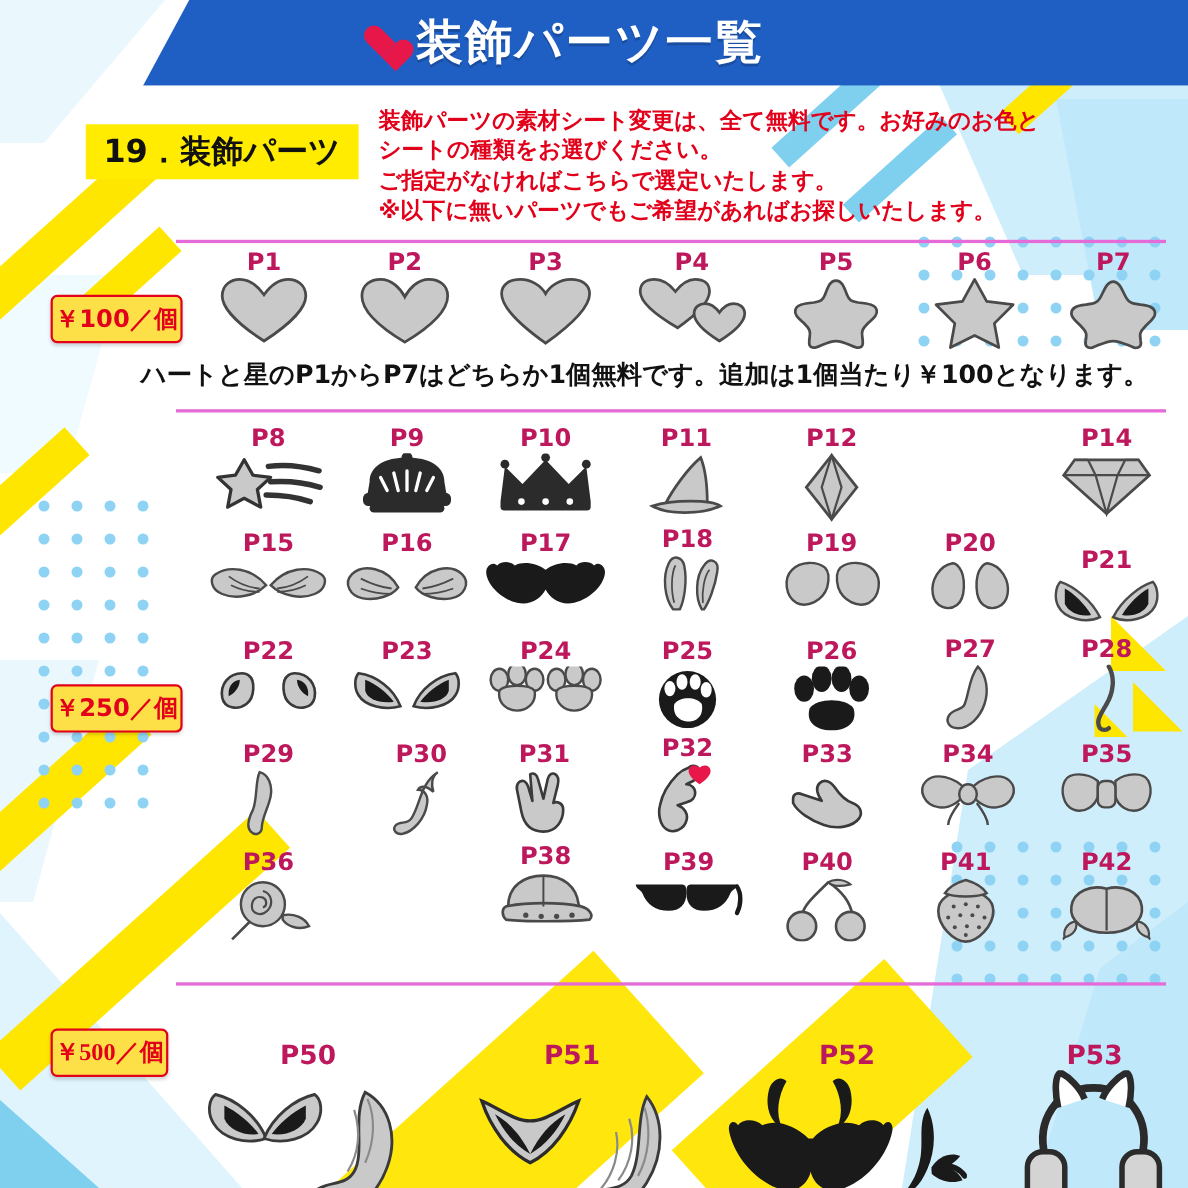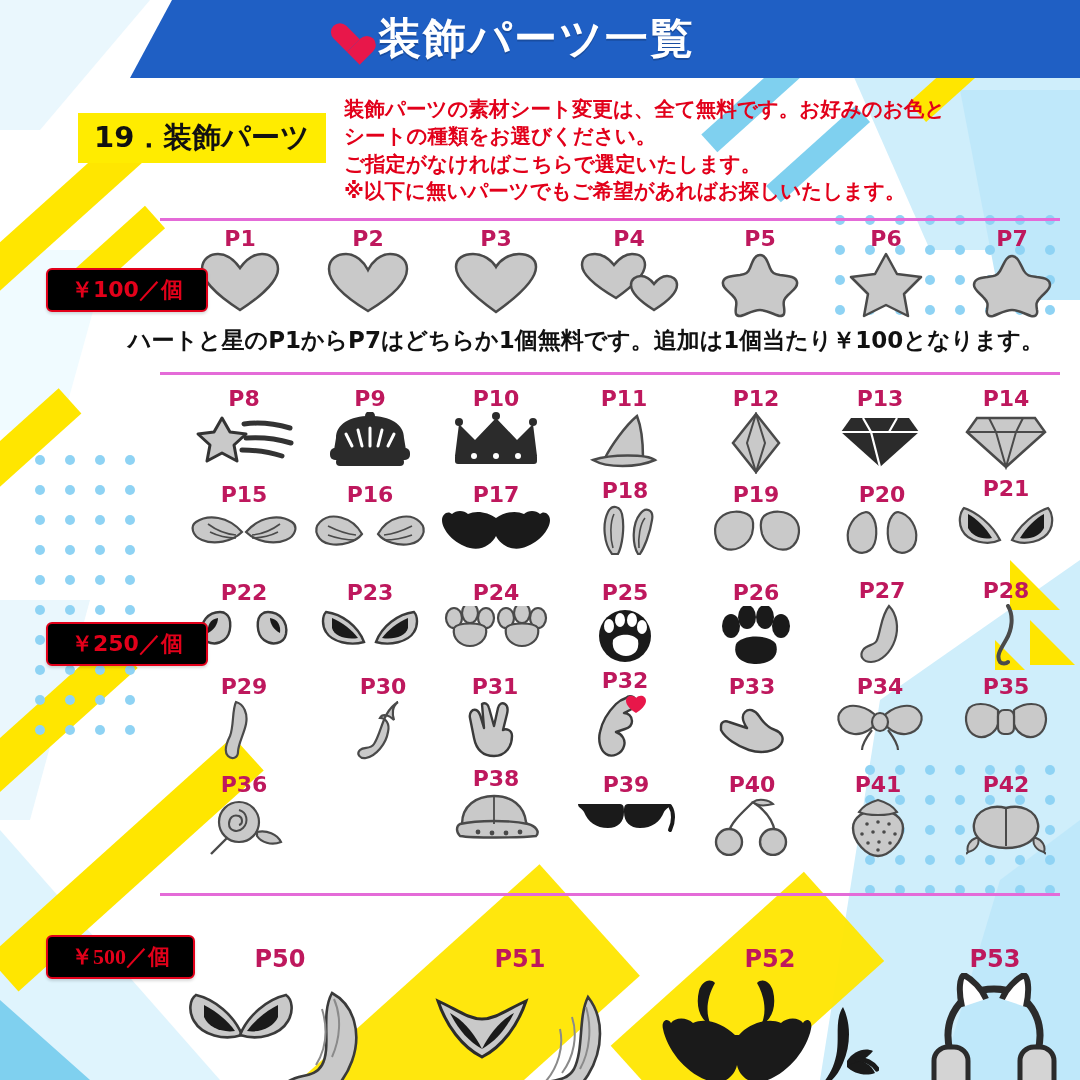--- a/index.html
+++ b/index.html
@@ -50,23 +50,23 @@
   .notice{
     position:absolute;left:344px;top:96px;width:620px;z-index:4;
     color:#e2001a;font-weight:bold;font-size:20.5px;line-height:1.33;
     font-family:"DejaVu Sans", sans-serif;
   }
   .notice div{white-space:nowrap;}
 
   
   .tag{
     position:absolute;z-index:5;
-    background:#000000;border:2.5px solid #e2001a;border-radius:6px;
+    background:#fde047;border:2.5px solid #e2001a;border-radius:6px;
     color:#e2001a;font-weight:bold;font-size:22px;
-    padding:5px 23px;white-space:nowrap;
+    padding:5px 2px;white-space:nowrap;
     font-family:"DejaVu Sans", sans-serif;
     box-shadow:0 2px 3px rgba(0,0,0,.15);
   }
   .tag.t100{left:46px;top:268px;}
   .tag.t250{left:46px;top:622px;}
   .tag.t500{left:46px;top:935px;font-family:Liberation Serif, serif;}
 
   .rule{position:absolute;height:2.5px;background:#e46bd8;z-index:3;}
 
   .freetext{
@@ -375,27 +375,20 @@
     </div>
 
     <div class="cell" style="left:536px;top:0;width:120px;">
       <div class="lbl">P12</div>
       <svg class="art" width="62" height="62" viewBox="0 0 62 62">
         <path d="M31 2 L54 31 L31 60 L8 31 Z" fill="#c9c9c9" stroke="#4a4a4a" stroke-width="2.5"></path>
         <path d="M31 2 L40 31 L31 60 L22 31 Z" fill="none" stroke="#4a4a4a" stroke-width="2"></path>
       </svg>
     </div>
 
-    <div class="cell" style="left:660px;top:0;width:120px;">
-      <div class="lbl">P13</div>
-      <svg class="art" width="86" height="58" viewBox="0 0 86 58">
-        <path d="M14 6 L72 6 L82 20 L43 55 L4 20 Z" fill="#2b2b2b"></path>
-        <path d="M4 20 L82 20 M26 6 L34 20 L43 55 M60 6 L52 20 M34 20 L52 20" stroke="#fff" stroke-width="2.2" fill="none"></path>
-      </svg>
-    </div>
 
     <div class="cell" style="left:786px;top:0;width:120px;">
       <div class="lbl">P14</div>
       <svg class="art" width="86" height="58" viewBox="0 0 86 58">
         <path d="M14 6 L72 6 L82 20 L43 55 L4 20 Z" fill="#c9c9c9" stroke="#4a4a4a" stroke-width="2.5"></path>
         <path d="M4 20 L82 20 M26 6 L33 20 L43 55 L53 20 L60 6 M14 6 L26 6 M60 6 L72 6" stroke="#4a4a4a" stroke-width="2" fill="none"></path>
       </svg>
     </div>
 
     <div class="cell" style="left:24px;top:96px;width:120px;">
@@ -441,21 +434,21 @@
     </div>
 
     <div class="cell" style="left:662px;top:96px;width:120px;">
       <div class="lbl">P20</div>
       <svg class="art" width="92" height="48" viewBox="0 0 92 48">
         <path d="M30 4 C18 6 10 20 12 32 C14 44 26 48 34 42 C42 36 42 16 36 8 C34 5 32 4 30 4 Z" fill="#c9c9c9" stroke="#4a4a4a" stroke-width="2.2"></path>
         <path d="M62 4 C74 6 82 20 80 32 C78 44 66 48 58 42 C50 36 50 16 56 8 C58 5 60 4 62 4 Z" fill="#c9c9c9" stroke="#4a4a4a" stroke-width="2.2"></path>
       </svg>
     </div>
 
-    <div class="cell" style="left:786px;top:90px;width:120px;">
+    <div class="cell" style="left:786px;top:111px;width:120px;">
       <div class="lbl">P21</div>
       <svg class="art" width="100" height="46" viewBox="0 0 100 46">
         <path d="M8 6 C20 10 36 22 44 38 C32 44 12 40 6 28 C2 20 4 10 8 6 Z" fill="#c9c9c9" stroke="#4a4a4a" stroke-width="2.2"></path>
         <path d="M12 12 C20 16 30 26 36 36 C26 38 16 34 12 26 Z" fill="#1a1a1a"></path>
         <path d="M92 6 C80 10 64 22 56 38 C68 44 88 40 94 28 C98 20 96 10 92 6 Z" fill="#c9c9c9" stroke="#4a4a4a" stroke-width="2.2"></path>
         <path d="M88 12 C80 16 70 26 64 36 C74 38 84 34 88 26 Z" fill="#1a1a1a"></path>
       </svg>
     </div>
 
     <div class="cell" style="left:24px;top:194px;width:120px;">

